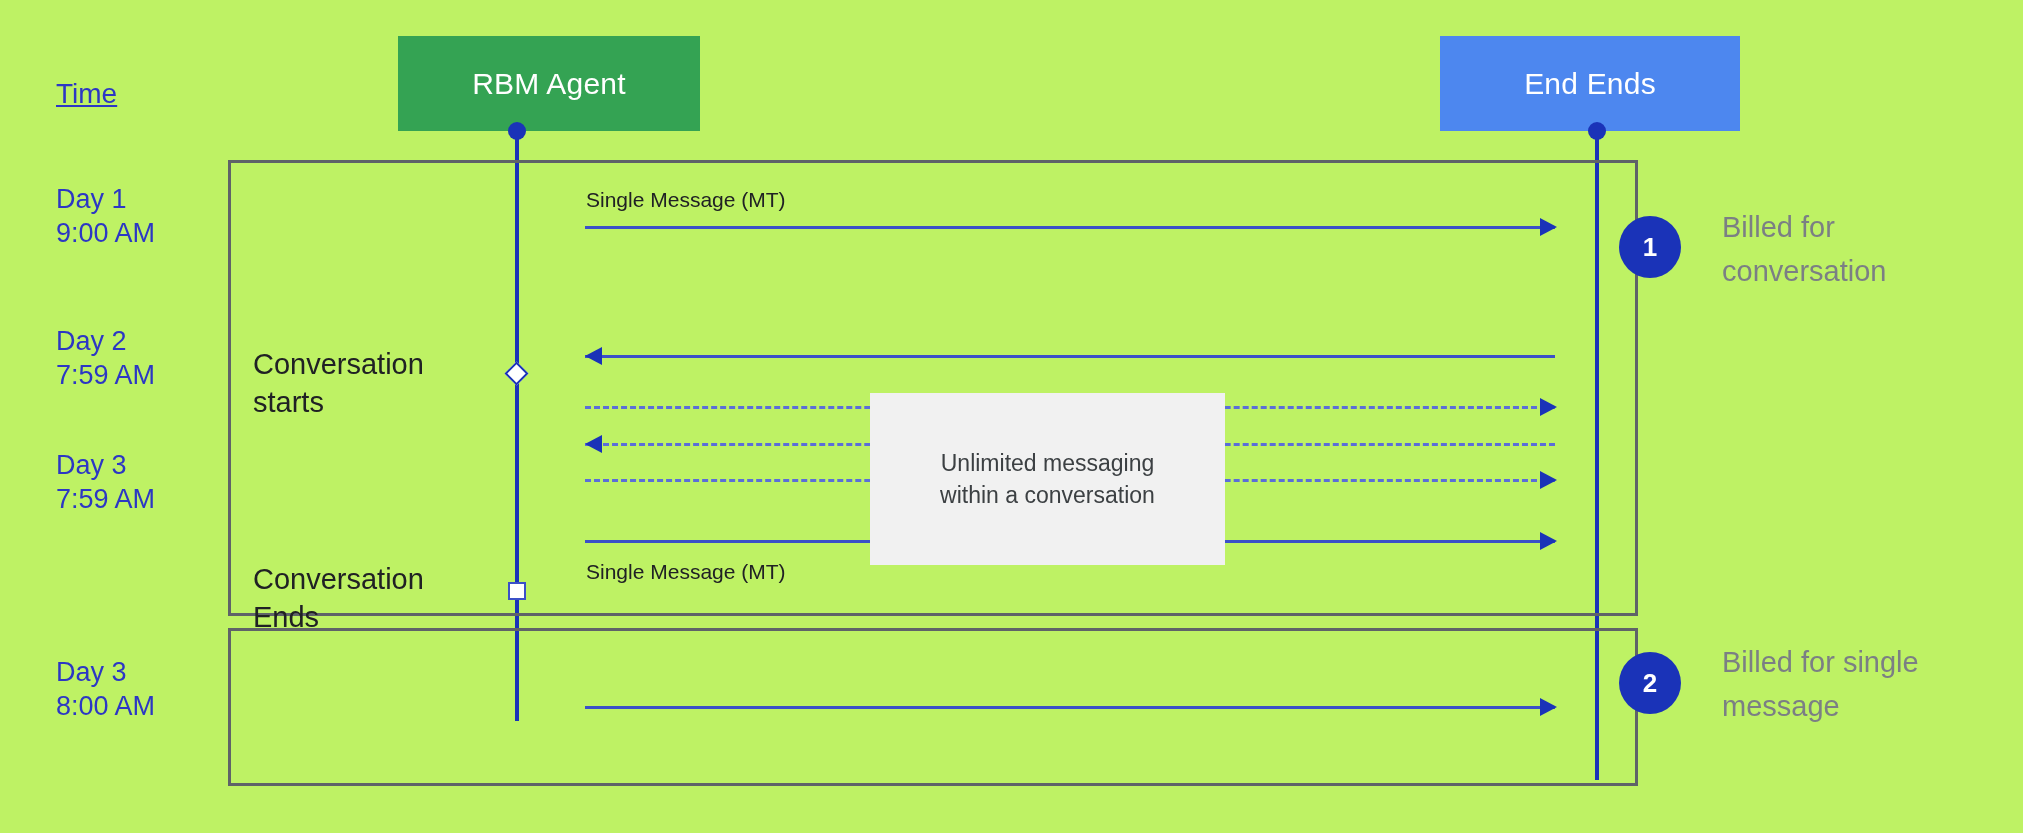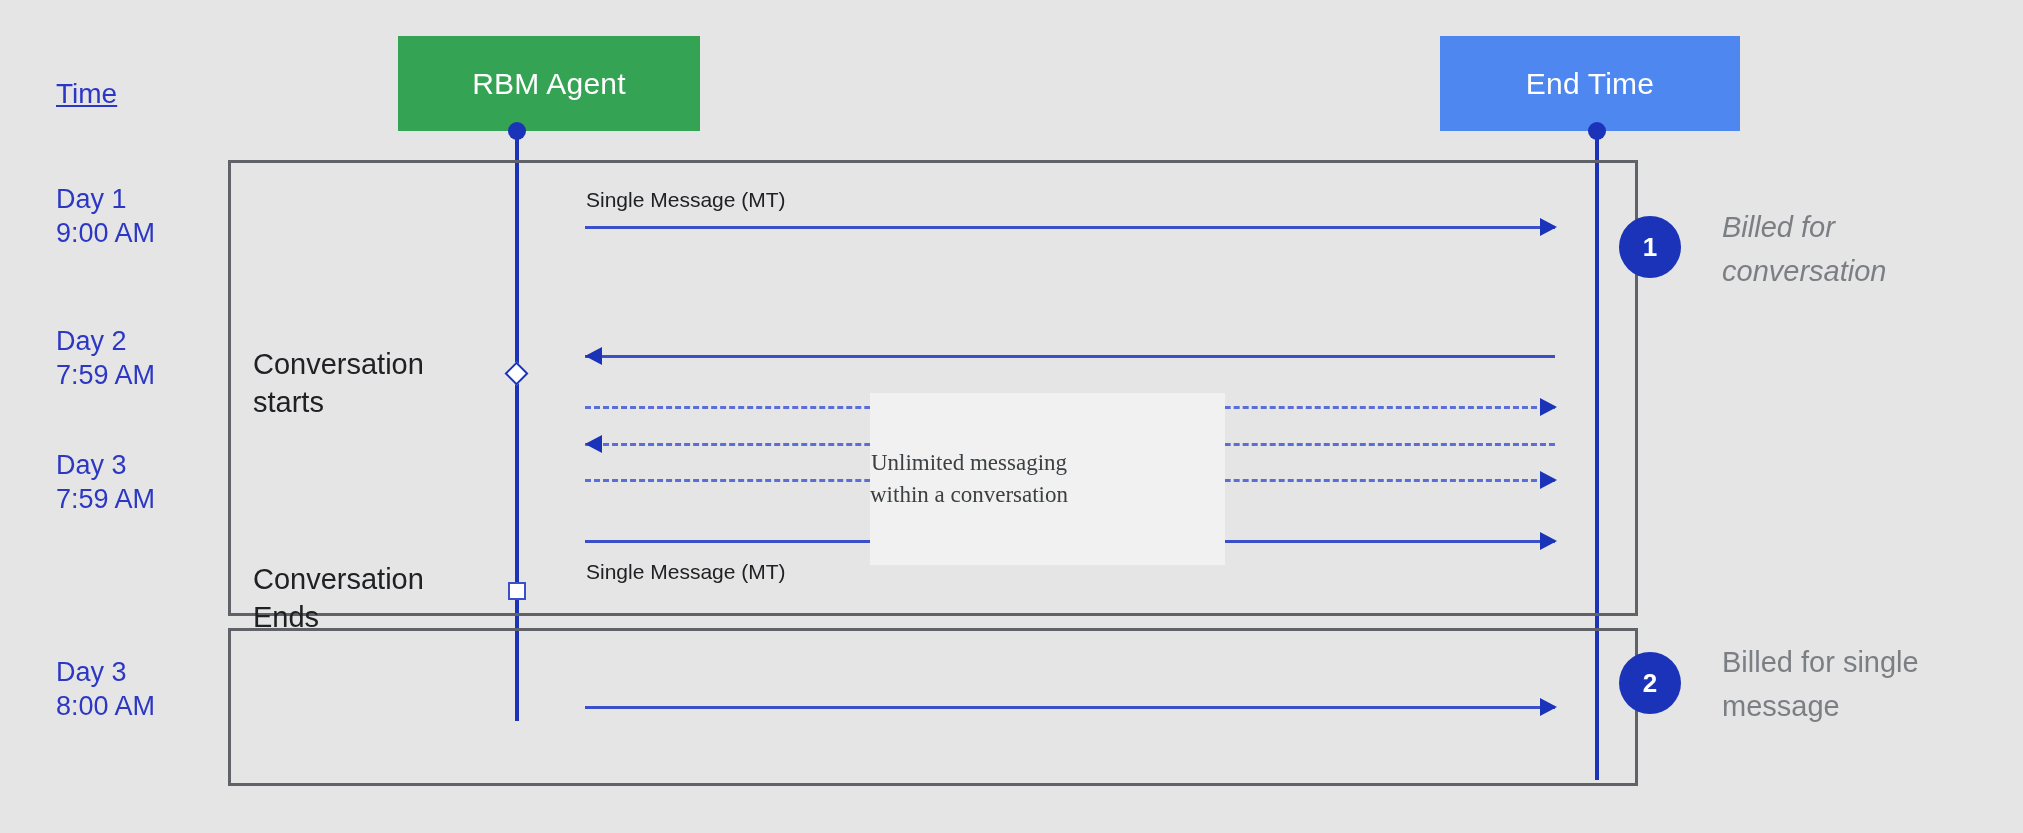--- a/index.html
+++ b/index.html
@@ -7,21 +7,21 @@
     padding: 0;
     background: #ffffff;
   }
   body {
     font-family: "Liberation Sans", sans-serif;
   }
   #canvas {
     position: relative;
     width: 2023px;
     height: 833px;
-    background: #e5e5e5;
+    background: #bef264;
     overflow: hidden;
   }
   .abs { position: absolute; }
 
   
   .participant {
     display: flex;
     align-items: center;
     justify-content: center;
     color: #ffffff;
@@ -155,23 +155,22 @@
   
   #arrow7-line { left: 585px; top: 706px; width: 970px; }
   #arrow7-head { left: 1540px; top: 698px; }
 
   
   #unlimited-note {
     left: 870px; top: 393px; width: 355px; height: 172px;
     background: #f1f1f1;
     display: flex;
     align-items: center;
-    justify-content: flex-start;
+    justify-content: center;
     text-align: center;
-    font-family: Liberation Serif, serif;
   }
   #unlimited-note-text {
     color: #3c4043;
     font-size: 23px;
     line-height: 32px;
     white-space: pre-line;
   }
 
   
   .badge {
@@ -188,21 +187,21 @@
   #badge-1 { left: 1619px; top: 216px; }
   #badge-2 { left: 1619px; top: 652px; }
 
   
   .billing-caption {
     color: #7b7f84;
     font-size: 29px;
     line-height: 44px;
     white-space: pre-line;
   }
-  #billing-1 { left: 1722px; top: 205px; width: 290px; font-style: italic; }
+  #billing-1 { left: 1722px; top: 205px; width: 290px; }
   #billing-2 { left: 1722px; top: 640px; width: 290px; }
 </style>
 </head>
 <body>
 
 <div id="canvas">
 
   <div class="abs" id="time-header">Time</div>
 
   <div class="abs time-label" id="time-1">Day 1
@@ -211,21 +210,21 @@
 7:59 AM</div>
   <div class="abs time-label" id="time-3">Day 3
 7:59 AM</div>
   <div class="abs time-label" id="time-4">Day 3
 8:00 AM</div>
 
   <div class="abs participant" id="rbm-agent-box">
     <span>RBM Agent</span>
   </div>
   <div class="abs participant" id="end-user-box">
-    <span>End Time</span>
+    <span>End Ends</span>
   </div>
 
   <div class="abs lifeline-dot" id="rbm-dot"></div>
   <div class="abs lifeline" id="rbm-lifeline"></div>
   <div class="abs lifeline-dot" id="end-user-dot"></div>
   <div class="abs lifeline" id="end-user-lifeline"></div>
 
   <div class="abs group-box" id="conversation-group"></div>
   <div class="abs group-box" id="single-message-group"></div>
 

